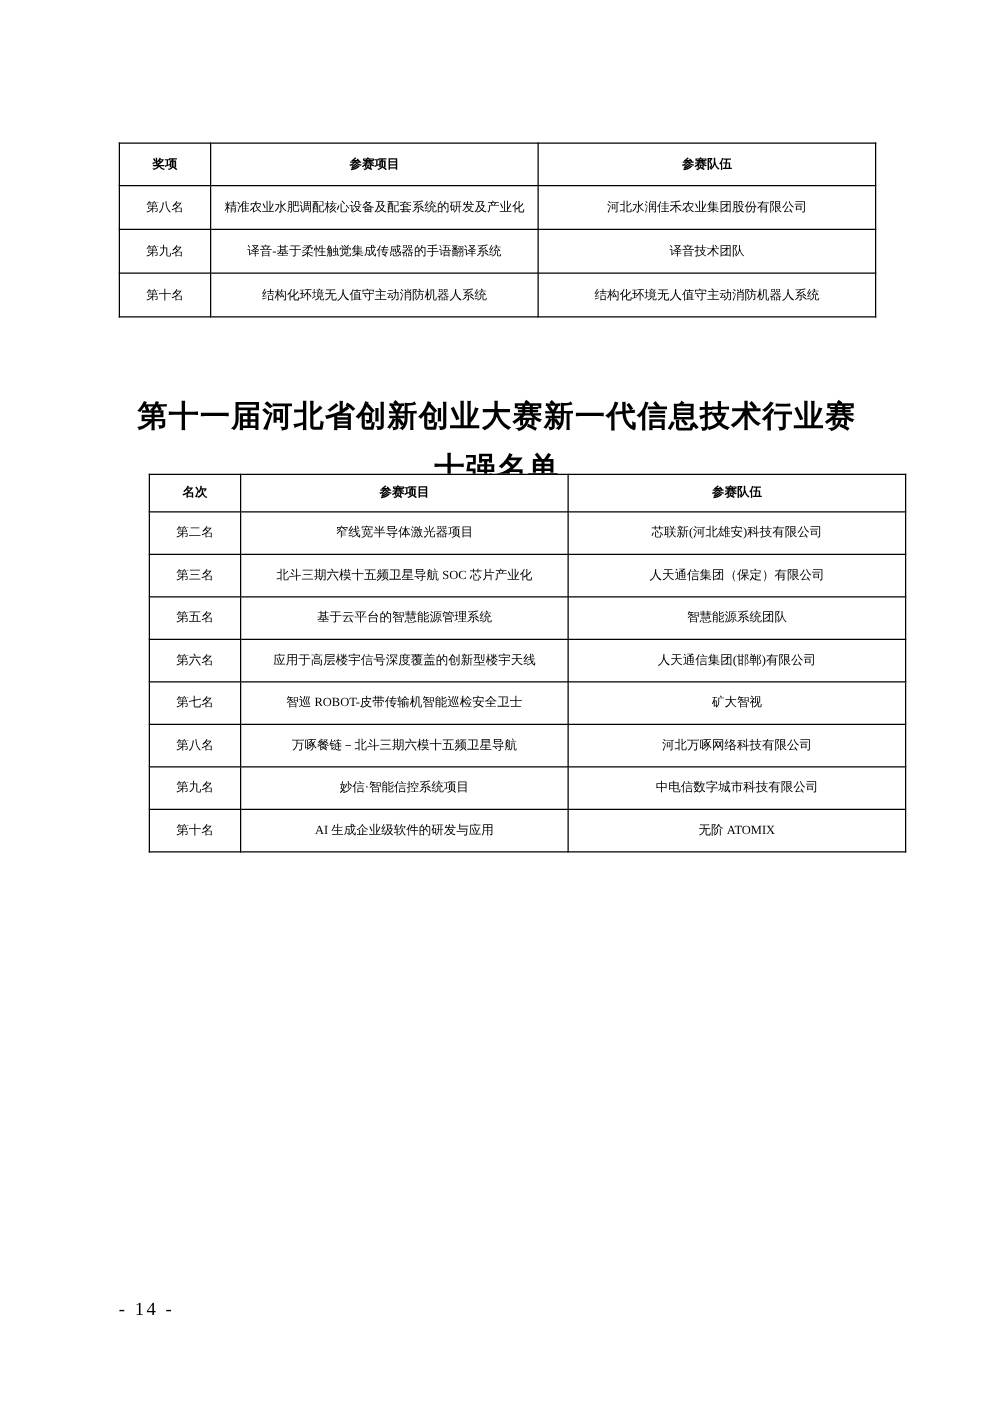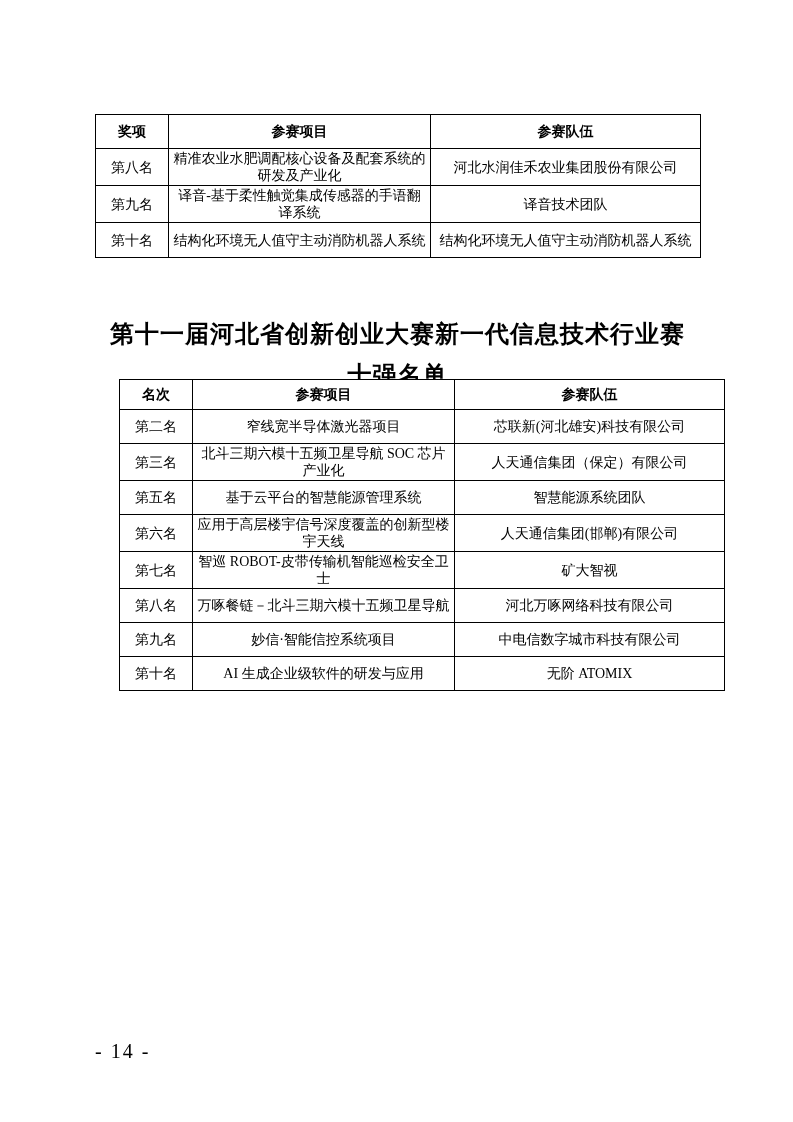--- a/index.html
+++ b/index.html
@@ -6,40 +6,40 @@
   body{
     width:793px;height:1122px;background:#ffffff;position:relative;
     font-family:"Liberation Serif","DejaVu Serif",serif;color:#000;
   }
   .doc-table{
     position:absolute;left:95px;border-collapse:collapse;table-layout:fixed;
     width:605px;background:#fff;
   }
   .doc-table th,.doc-table td{
     border:1px solid #000;text-align:center;vertical-align:middle;
-    font-size:14px;line-height:17px;padding:1px 3px;overflow:hidden;
+    font-size:10px;line-height:17px;padding:1px 3px;overflow:hidden;
     font-weight:normal;word-break:break-all;
   }
   .doc-table th{font-weight:bold;}
   .col-rank{width:73px;}
   .col-project{width:262px;}
   .col-team{width:270px;}
   .t1{top:114px;}
   .t1 th{height:31px;}
   .t1 td{height:32px;}
   .t2{top:379px;margin-left:24px;}
   .t2 th{height:27px;}
   .t2 td{height:31px;}
   .cell-left{text-align:left;}
   .doc-title{
     position:absolute;left:95px;top:291px;width:605px;text-align:center;
     font-size:24px;font-weight:bold;line-height:41px;letter-spacing:1px;margin-top:23px;
   }
   .page-number{
-    position:absolute;left:95px;top:1040px;font-size:20px;letter-spacing:2px;
+    position:absolute;left:95px;top:1040px;font-size:15px;letter-spacing:2px;
   }
 </style>
 </head>
 <body>
 
 <div>
 
   <table class="doc-table t1">
     <colgroup>
         <col class="col-rank">

